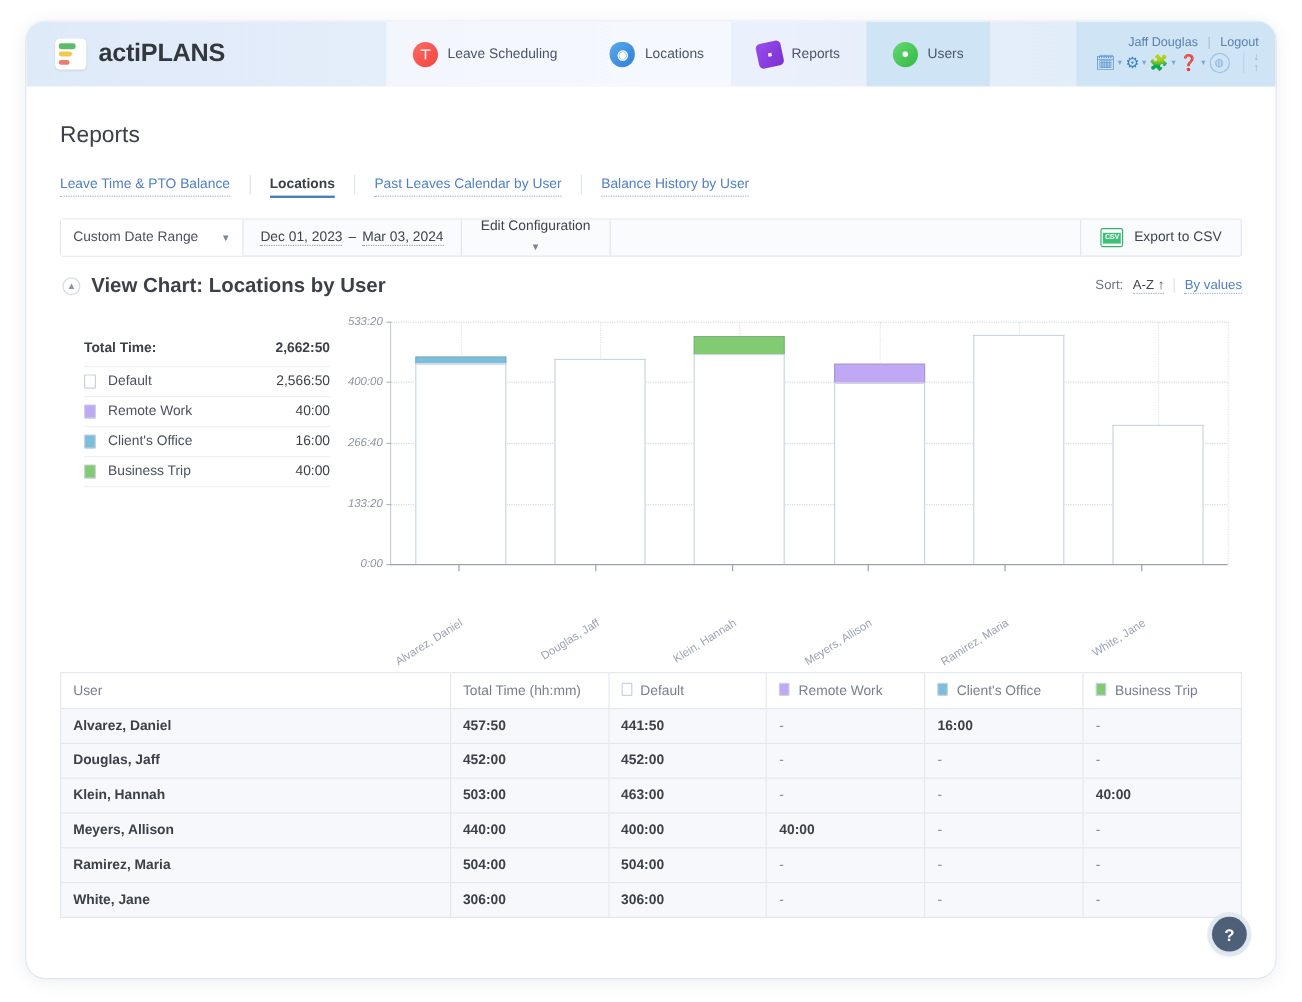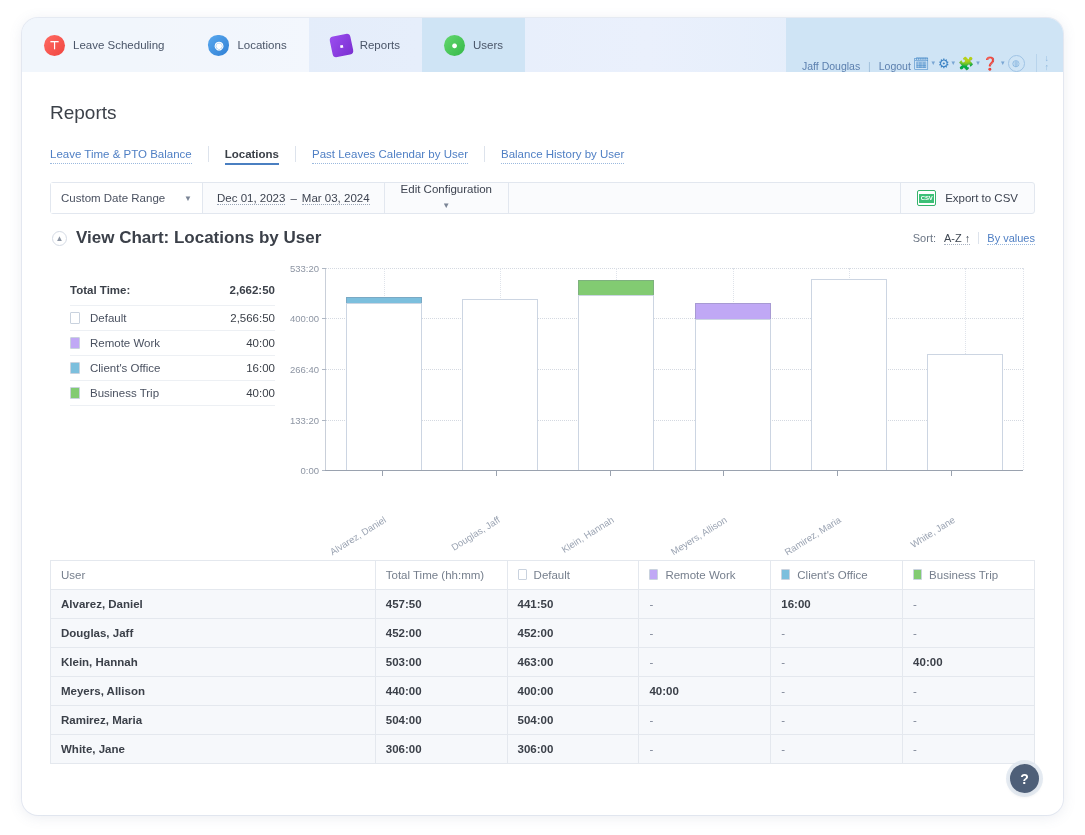--- a/index.html
+++ b/index.html
@@ -75,21 +75,21 @@
     display: flex; align-items: center; justify-content: center;
     color: #fff; font-size: 11px; font-weight: bold;
     flex: none;
   }
   .ico-leave { background: linear-gradient(135deg,#ff6b63,#f0453f); }
   .ico-loc   { background: linear-gradient(135deg,#5aa9ef,#2f7fd4); border-radius: 50% 50% 55% 55%; }
   .ico-rep   { background: linear-gradient(135deg,#9b4df0,#7a2fd0); border-radius: 4px; transform: rotate(-12deg); }
   .ico-users { background: linear-gradient(135deg,#63d86f,#35b848); }
 
   .nav-right {
-    display: flex; flex-direction: row; align-items: flex-end;
+    display: flex; flex-direction: column; align-items: flex-end;
     padding-right: 14px; gap: 2px;
     height: 54px; justify-content: center;
     background: #cfe4f5;
     padding-left: 16px;
     align-self: stretch;
   }
   .userline { font-size: 10.5px; color: #5b7fae; white-space: nowrap; }
   .userline .sep { color: #9dbdd9; margin: 0 5px; }
   .userline a { color: #5b7fae; text-decoration: none; }
   .toolrow { display: flex; align-items: center; gap: 3px; }
@@ -191,21 +191,21 @@
 
   
   .plot-wrap { position: relative; flex: 1; height: 280px; margin-left: 8px; }
   .plot {
     position:absolute; left: 42px; right: 12px; top: 10px; height: 202px;
     border-left: 1px solid #c9cfd9;
   }
   .gridline { position:absolute; left:0; right:0; border-top: 1px dotted #d4d9e1; }
   .vgrid { position:absolute; top:0; bottom:0; border-left: 1px dotted #dfe3ea; }
   .ytick { position:absolute; right: 100%; transform: translateY(-50%); margin-right: 7px;
-           font-size: 9.5px; color:#8d95a3; white-space:nowrap; }
+           font-size: 9.5px; color:#8d95a3; white-space:nowrap;font-style:italic; }
   .ytickmark { position:absolute; right:100%; width:4px; border-top:1px solid #aeb6c2; margin-right:0; }
   .xaxis { position:absolute; left: 42px; right: 12px; top: 212px; border-top: 1px solid #9aa2af; }
   .bars { position:absolute; left:0; right:0; bottom:0; top:0; display:flex; }
   .barslot { flex:1; display:flex; align-items:flex-end; justify-content:center; position:relative; }
   .bar { width: 76px; position: relative; }
   .seg { width:100%; box-sizing: border-box; }
   .seg.base { background: #ffffff; border: 1px solid #ccd5e2; border-bottom:none; }
   .tickmark { position:absolute; top: 212px; width:1px; height:6px; background:#9aa2af; }
   .xlabel {
     position:absolute; font-size: 9.5px; color:#9aa3b2; white-space:nowrap;
@@ -236,20 +236,28 @@
     cursor:pointer;
   }
 </style>
 </head>
 <body>
 
 <div class="page">
   <div class="app-card">
 
     <div class="topnav">
+      <div class="brand">
+        <div class="brand-logo">
+          <i class="bl1"></i>
+            <i class="bl2"></i>
+            <i class="bl3"></i>
+        </div>
+        <div class="brand-name">actiPLANS</div>
+      </div>
 
       <div class="nav-items">
         <div class="nav-item active">
           <span class="nav-ico ico-leave">⊤</span>
           <span>Leave Scheduling</span>
         </div>
         <div class="nav-item active">
           <span class="nav-ico ico-loc">◉</span>
           <span>Locations</span>
         </div>

